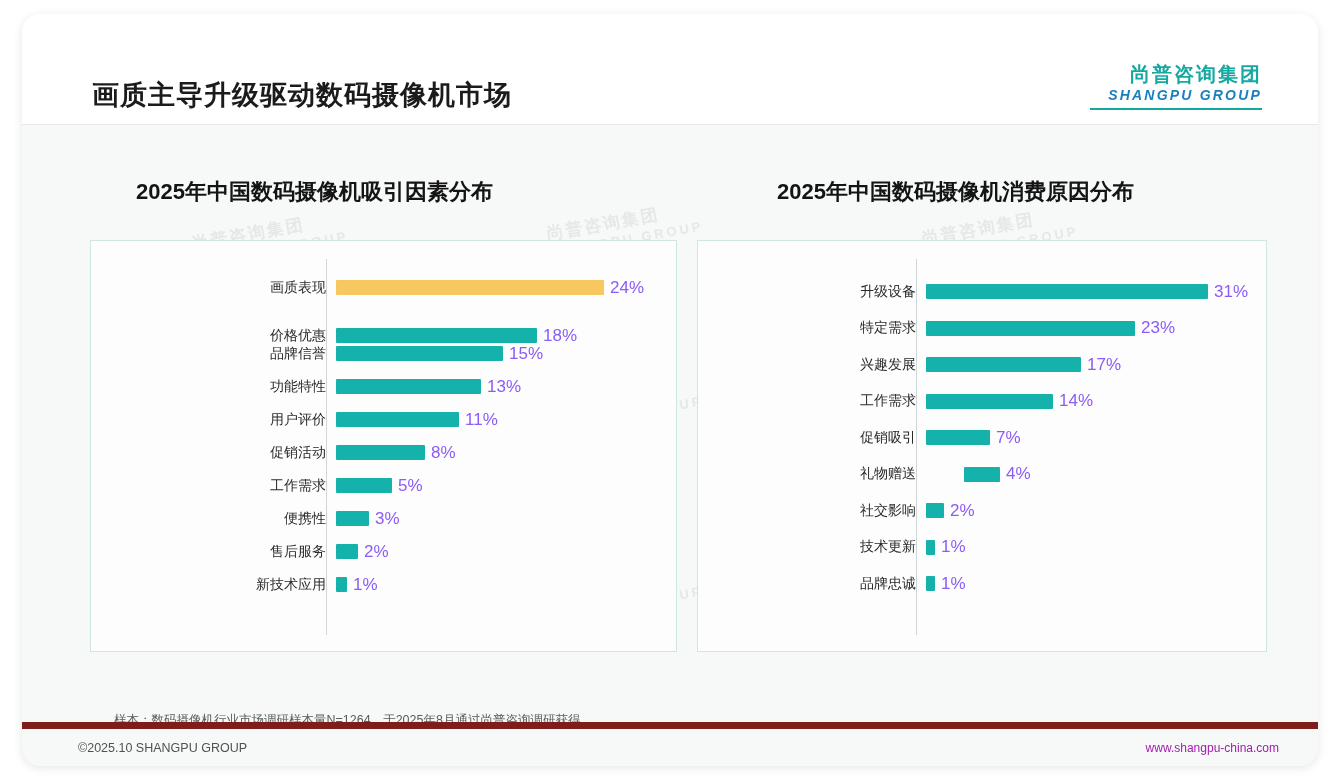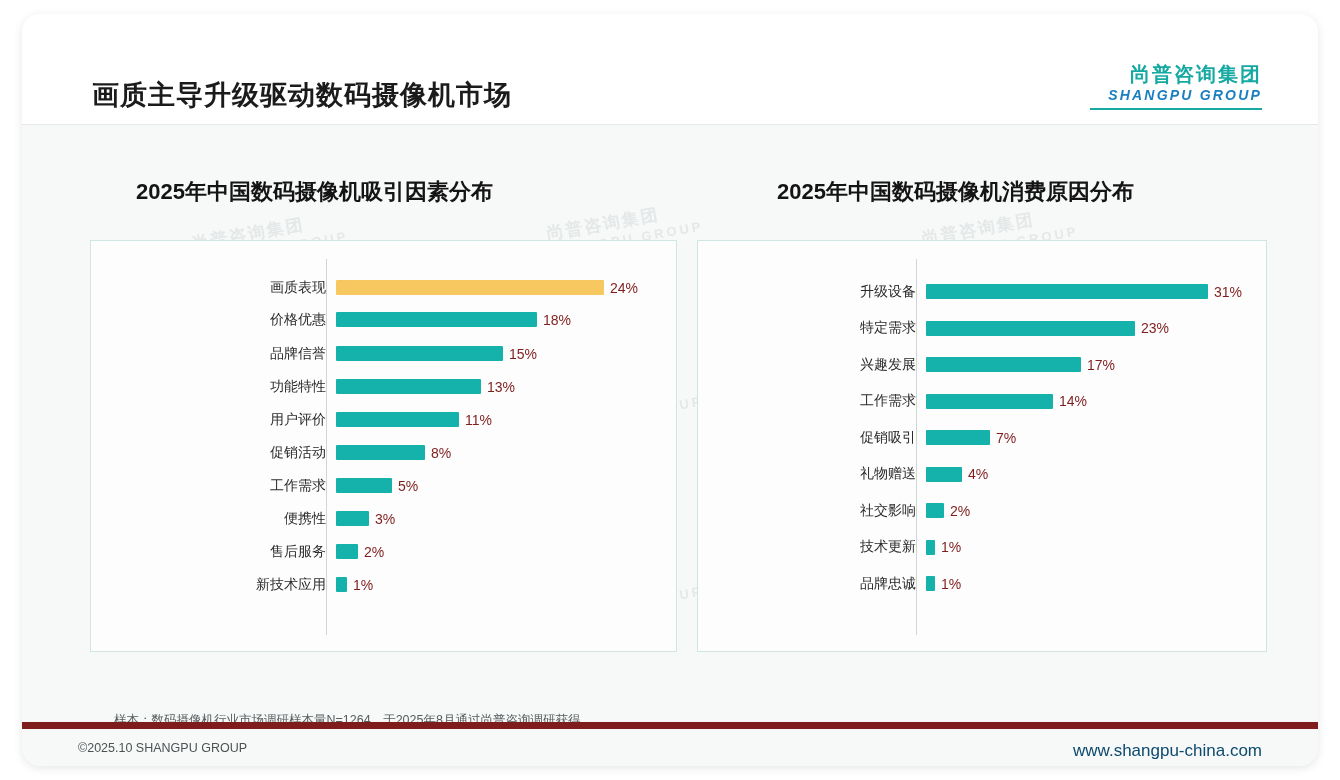--- a/index.html
+++ b/index.html
@@ -126,22 +126,22 @@
     display: flex;
     align-items: center;
   }
   .bar {
     height: 15px;
     background: #15b2ab;
     border-radius: 1px;
   }
   .bar.highlight { background: #f8c860; }
   .bar-value {
-    font-size: 14px;
-    color: #7f1d1d;
+    font-size: 17px;
+    color: #8b5cf6;
     margin-left: 6px;
     white-space: nowrap;
   }
   .axis-line {
     position: absolute;
     top: 18px;
     bottom: 16px;
     width: 1px;
     background: #cfd6d6;
   }
@@ -166,24 +166,24 @@
   .footer-left {
     position: absolute;
     left: 56px;
     top: 12px;
     font-size: 12.5px;
     color: #4d5353;
     white-space: nowrap;
   }
   .footer-right {
     position: absolute;
-    right: 56px;
+    right: 39px;
     top: 12px;
-    font-size: 17px;
-    color: #0c4a6e;
+    font-size: 12px;
+    color: #a21caf;
     white-space: nowrap;
   }
 </style>
 </head>
 <body>
 
 <div class="slide">
 
   <div class="header">
     <div class="title">画质主导升级驱动数码摄像机市场</div>
@@ -237,21 +237,21 @@
   <div class="chart-card" id="card-left">
     <div class="axis-line" id="axis-left" style="left: 235px;"></div>
     <div id="bars-left">
         <div class="bar-row" style="top: 30px;">
           <div class="bar-label" style="width: 235px;">画质表现</div>
           <div class="bar-track">
             <div class="bar highlight" style="width: 268px;"></div>
             <div class="bar-value">24%</div>
           </div>
         </div>
-        <div class="bar-row" style="top: 62px; justify-content: center;">
+        <div class="bar-row" style="top: 78px; justify-content: center;">
           <div class="bar-label" style="width: 235px;">价格优惠</div>
           <div class="bar-track">
             <div class="bar" style="width: 201px;"></div>
             <div class="bar-value">18%</div>
           </div>
         </div>
         <div class="bar-row" style="top: 96px;">
           <div class="bar-label" style="width: 235px;">品牌信誉</div>
           <div class="bar-track">
             <div class="bar" style="width: 167px;"></div>
@@ -341,21 +341,21 @@
             <div class="bar-value">14%</div>
           </div>
         </div>
         <div class="bar-row" style="top: 180px;">
           <div class="bar-label" style="width: 218px;">促销吸引</div>
           <div class="bar-track">
             <div class="bar" style="width: 64px;"></div>
             <div class="bar-value">7%</div>
           </div>
         </div>
-        <div class="bar-row" style="top: 216.5px;">
+        <div class="bar-row" style="top: 216.5px; gap: 38px;">
           <div class="bar-label" style="width: 218px;">礼物赠送</div>
           <div class="bar-track">
             <div class="bar" style="width: 36px;"></div>
             <div class="bar-value">4%</div>
           </div>
         </div>
         <div class="bar-row" style="top: 253px;">
           <div class="bar-label" style="width: 218px;">社交影响</div>
           <div class="bar-track">
             <div class="bar" style="width: 18px;"></div>

